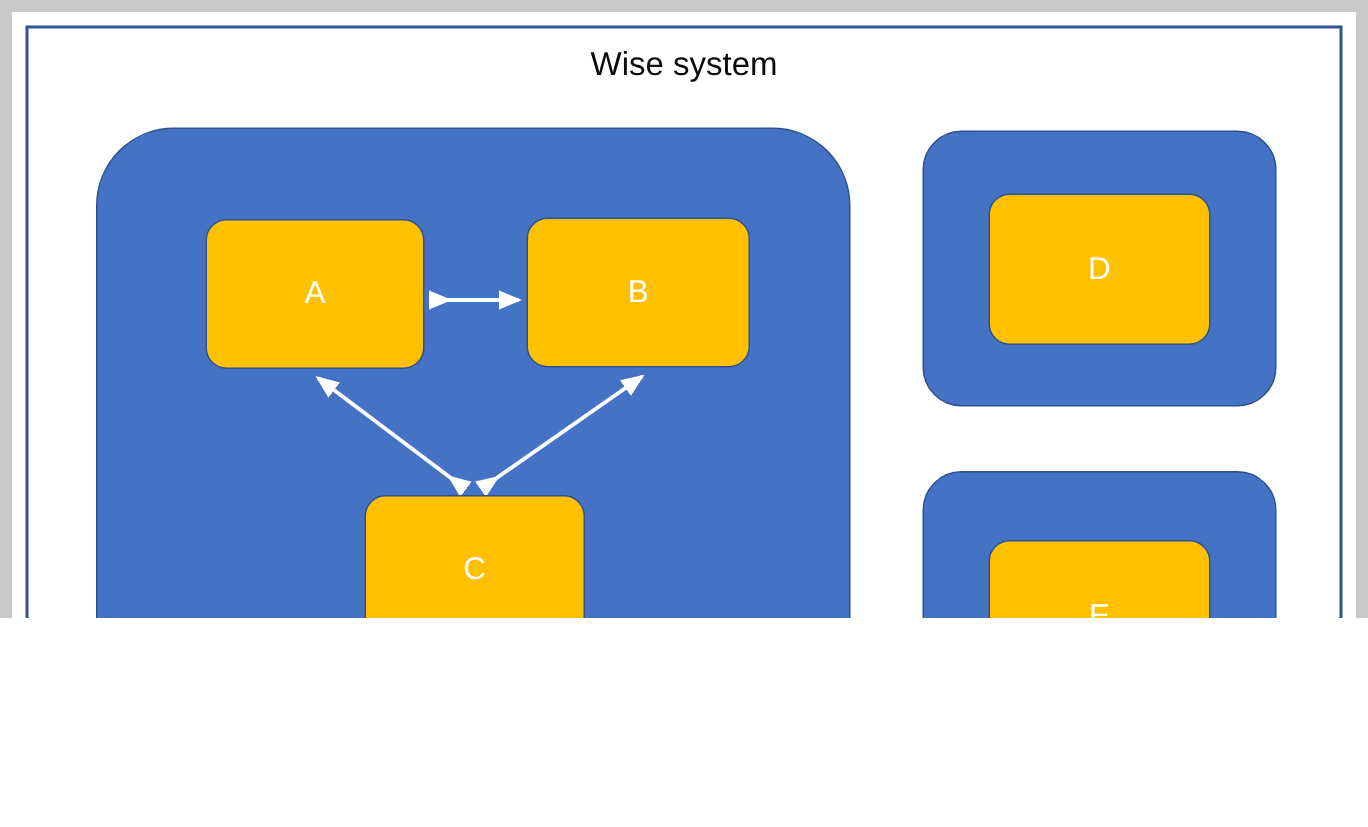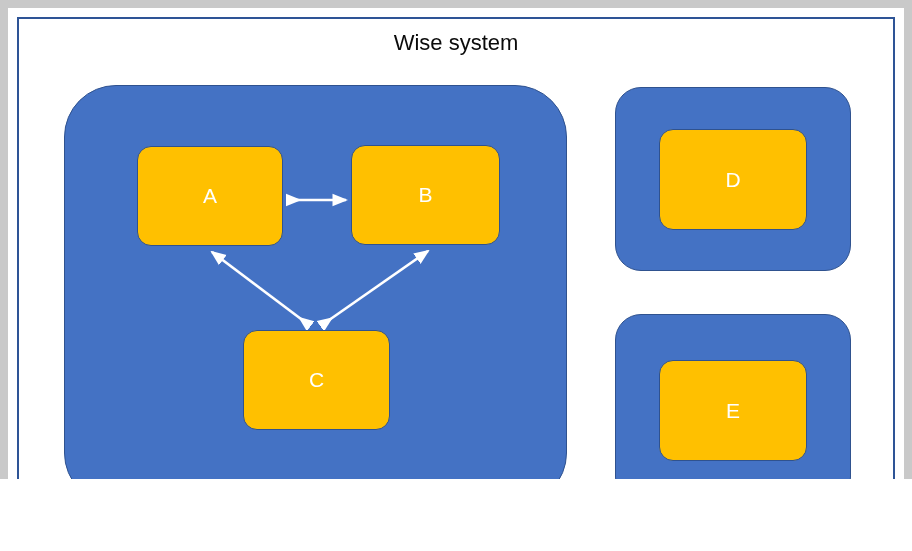--- a/index.html
+++ b/index.html
@@ -8,21 +8,21 @@
     padding: 0;
     background: #ffffff;
   }
   body {
     font-family: "Liberation Sans", sans-serif;
   }
 
   #canvas {
     position: relative;
     width: 912px;
-    height: 479px;
+    height: 412px;
     overflow: hidden;
     background: #c9c9c9;
   }
 
   
   .page-sheet {
     position: absolute;
     left: 8px;
     top: 8px;
     width: 896px;

